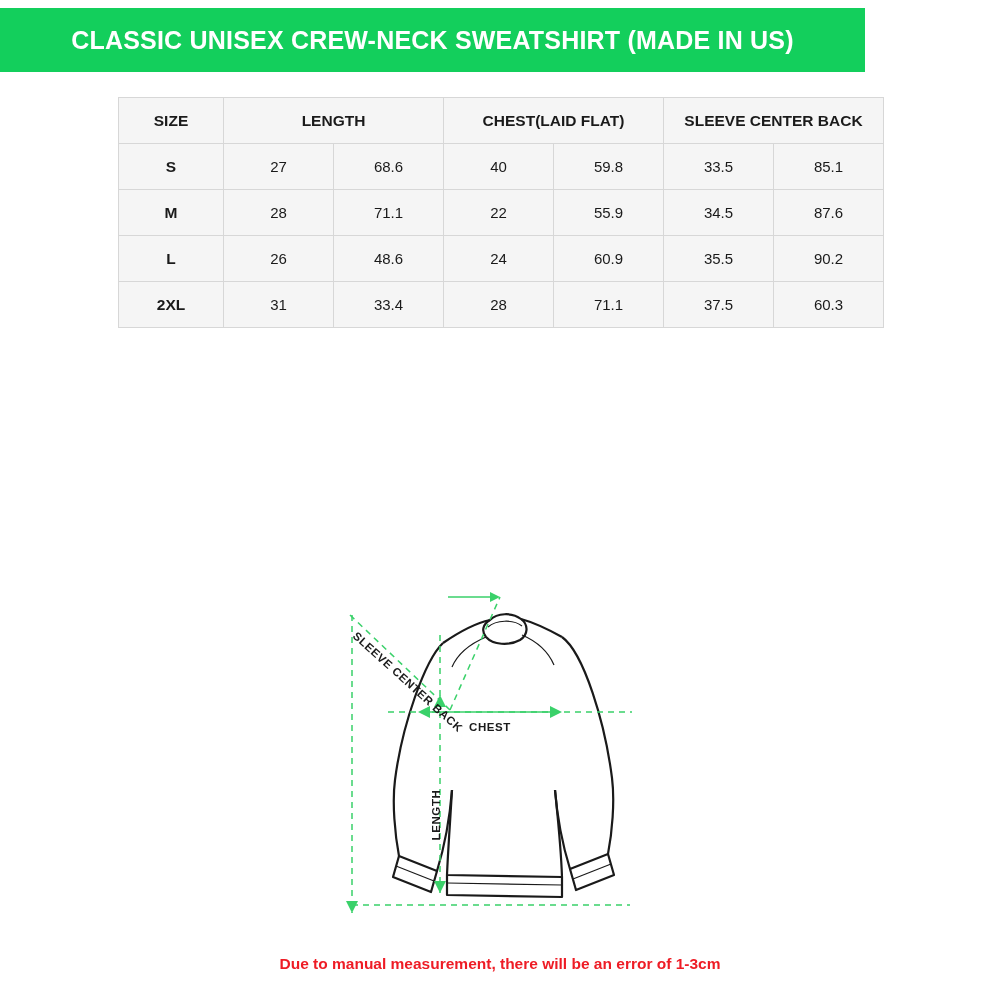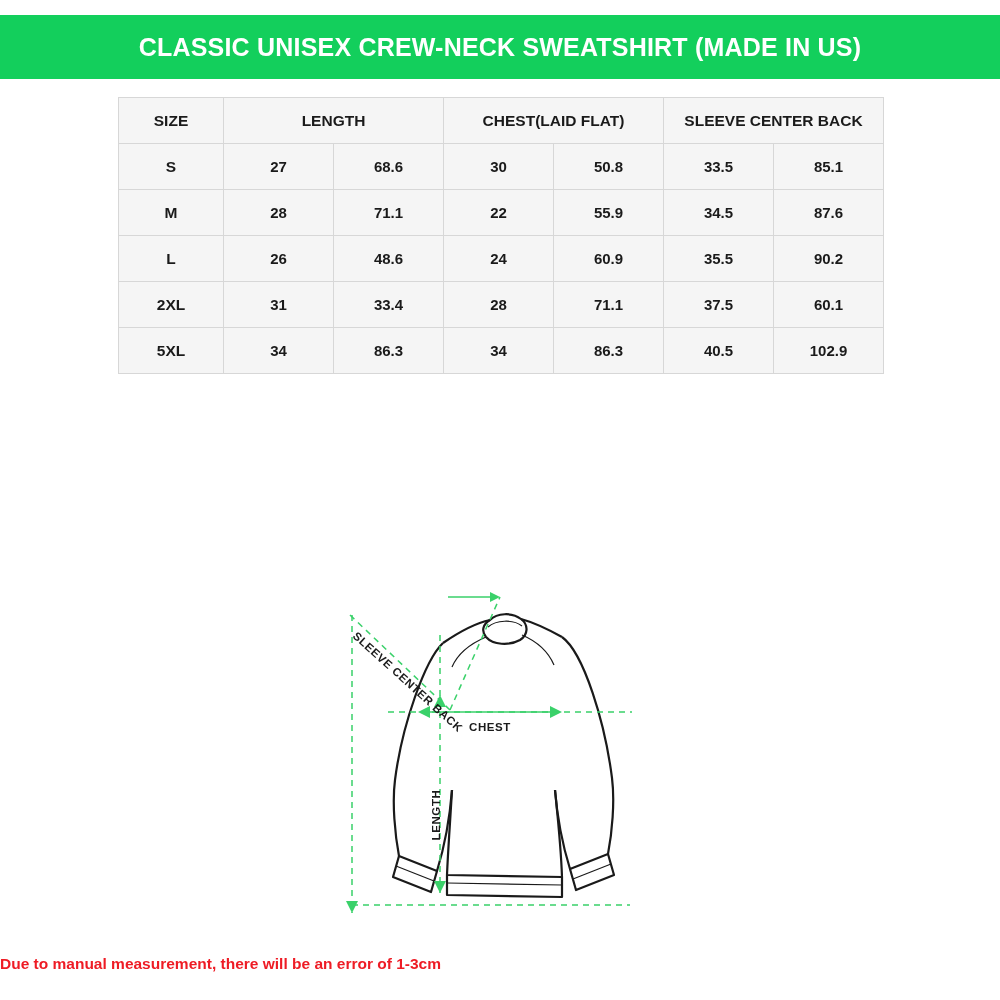--- a/index.html
+++ b/index.html
@@ -13,22 +13,22 @@
     font-family: "Liberation Sans", sans-serif;
     color: #111111;
     position: relative;
     overflow: hidden;
   }
 
   
   .header-banner {
     position: absolute;
     left: 0;
-    top: 15px;
-    width: 1000px;
+    top: 8px;
+    width: 865px;
     height: 64px;
     background: #13cf5c;
     display: flex;
     align-items: center;
     justify-content: center;
   }
   .header-title {
     color: #ffffff;
     font-size: 25px;
     font-weight: bold;
@@ -66,41 +66,41 @@
   }
   table.size-table tr.unit-row td {
     font-weight: bold;
     font-size: 14.5px;
   }
   table.size-table td.size-cell {
     font-weight: bold;
     font-size: 15.5px;
   }
   table.size-table td.val {
-    font-weight: bold;
+    font-weight: normal;
     font-size: 15px;
   }
   col.c-size { width: 105px; }
   col.c-col  { width: 110px; }
 
   
   .illu {
     position: absolute;
     left: 300px;
     top: 575px;
     width: 420px;
     height: 355px;
   }
 
   .note {
     position: absolute;
     left: 0;
     top: 955px;
     width: 1000px;
-    text-align: left;
+    text-align: center;
     color: #ee1c25;
     font-size: 15.5px;
     font-weight: bold;
   }
 </style>
 </head>
 <body>
 
 <div class="header-banner">
   <div class="header-title">CLASSIC UNISEX CREW-NECK SWEATSHIRT (MADE IN US)</div>
@@ -123,22 +123,22 @@
         <th colspan="2">LENGTH</th>
         <th colspan="2">CHEST(LAID FLAT)</th>
         <th colspan="2">SLEEVE CENTER BACK</th>
       </tr>
     </thead>
     <tbody>
       <tr>
         <td class="size-cell">S</td>
         <td class="val">27</td>
         <td class="val">68.6</td>
-        <td class="val">30</td>
-        <td class="val">50.8</td>
+        <td class="val">40</td>
+        <td class="val">59.8</td>
         <td class="val">33.5</td>
         <td class="val">85.1</td>
       </tr>
       <tr>
         <td class="size-cell">M</td>
         <td class="val">28</td>
         <td class="val">71.1</td>
         <td class="val">22</td>
         <td class="val">55.9</td>
         <td class="val">34.5</td>
@@ -153,30 +153,21 @@
         <td class="val">35.5</td>
         <td class="val">90.2</td>
       </tr>
       <tr>
         <td class="size-cell">2XL</td>
         <td class="val">31</td>
         <td class="val">33.4</td>
         <td class="val">28</td>
         <td class="val">71.1</td>
         <td class="val">37.5</td>
-        <td class="val">60.1</td>
-      </tr>
-      <tr>
-        <td class="size-cell">5XL</td>
-        <td class="val">34</td>
-        <td class="val">86.3</td>
-        <td class="val">34</td>
-        <td class="val">86.3</td>
-        <td class="val">40.5</td>
-        <td class="val">102.9</td>
+        <td class="val">60.3</td>
       </tr>
     </tbody>
   </table>
 </div>
 
 <div class="illu">
   <svg width="420" height="355" viewBox="0 0 420 355">
 
     <g fill="none" stroke="#1a1a1a" stroke-width="2.2" stroke-linejoin="round">
 

